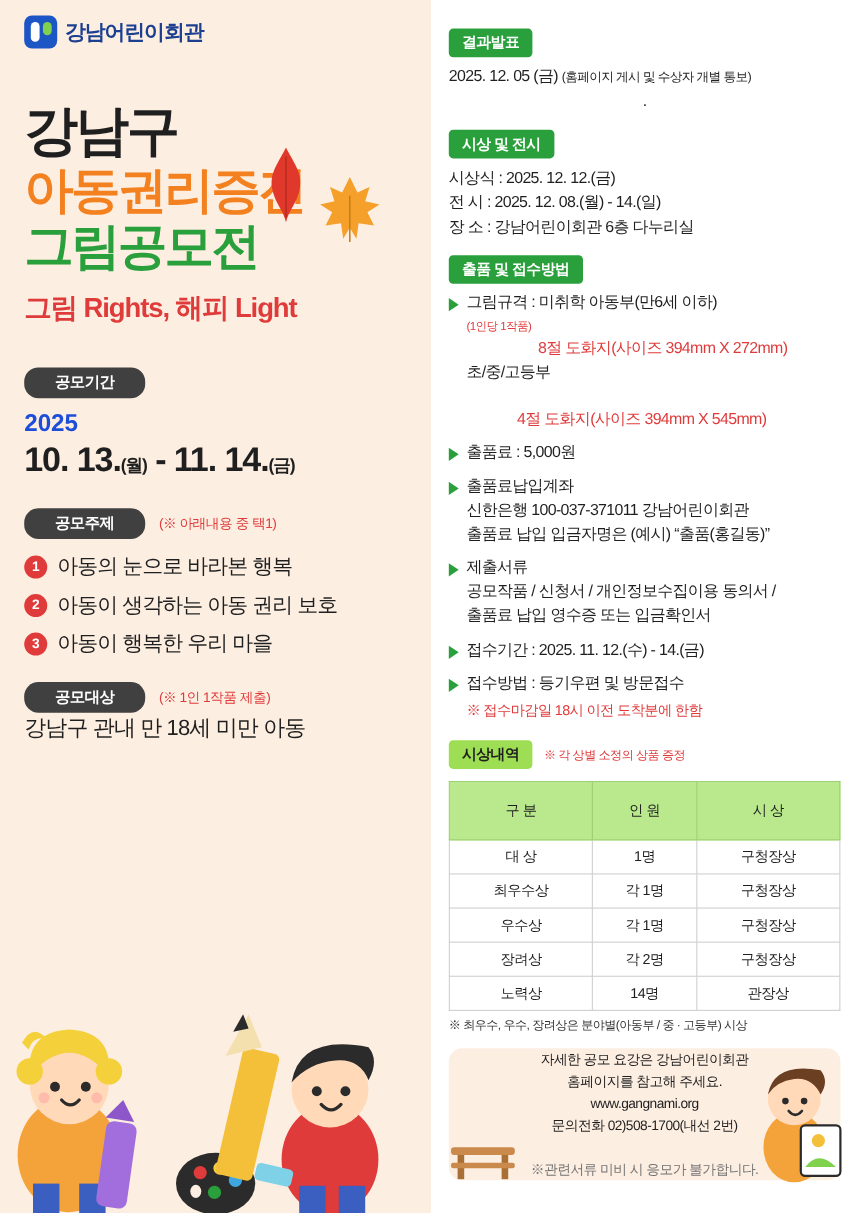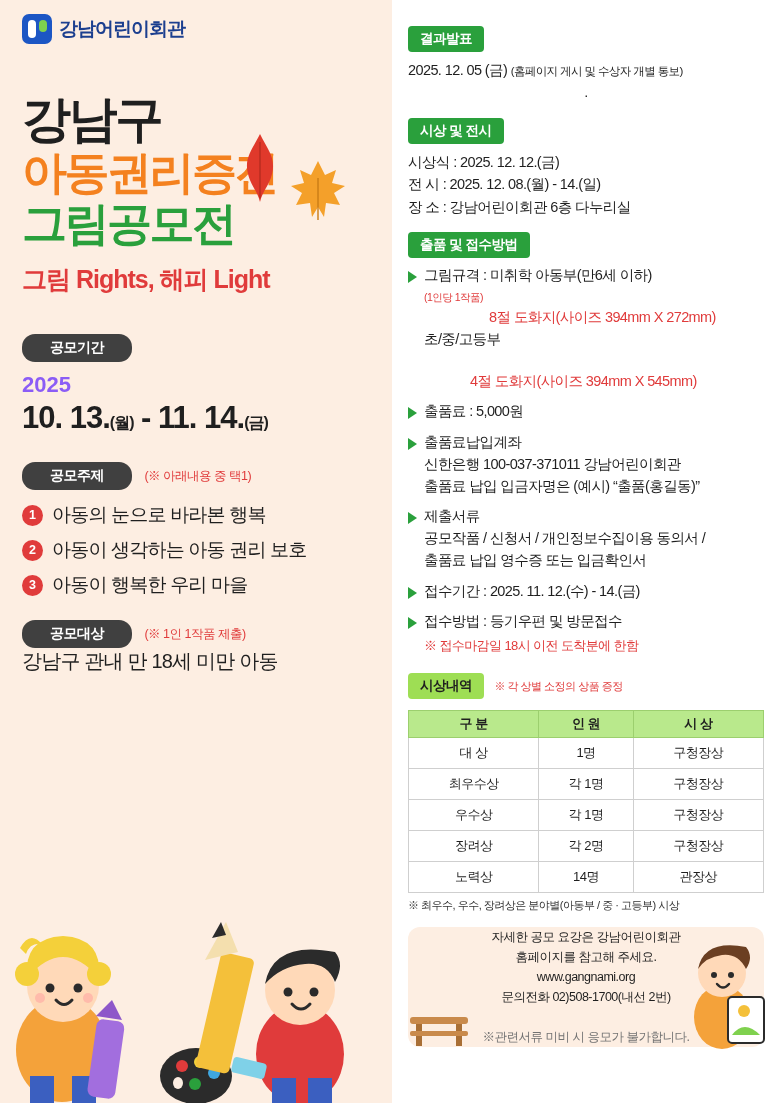--- a/index.html
+++ b/index.html
@@ -62,21 +62,21 @@
     background: #404040; color: #fff;
     font-size: 14px; font-weight: bold;
     padding: 5px 28px; border-radius: 13px;
     letter-spacing: -0.5px;
   }
   .chip-note {
     font-size: 12.5px; color: #e03b3b; margin-left: 8px; letter-spacing: -0.5px;
   }
 
   .sec { margin-top: 22px; }
-  .year { font-size: 22px; font-weight: bold; color: #8b5cf6; margin-top: 10px; }
+  .year { font-size: 22px; font-weight: bold; color: #1d4ed8; margin-top: 10px; }
   .daterange {
     font-size: 31px; font-weight: bold; color: #1f1f1f; letter-spacing: -1px;
     margin-top: 2px;
   }
   .daterange .sm { font-size: 16px; }
 
   .themes { margin-top: 12px; }
   .theme-item { display: flex; align-items: center; gap: 9px; margin-bottom: 9px; }
   .num {
     width: 21px; height: 21px; border-radius: 50%;
@@ -125,22 +125,22 @@
   .bul-body { font-size: 14.5px; color: #1f1f1f; letter-spacing: -0.6px; line-height: 1.5; }
   .tiny-red { font-size: 10.5px; color: #e03b3b; letter-spacing: -0.5px; }
   .red { color: #e03b3b; margin-top: 20px; }
   .note-red { font-size: 13px; color: #e03b3b; letter-spacing: -0.6px; margin-left: 16px; }
 
   table.prizes {
     width: 100%; border-collapse: collapse; margin-top: 4px;
     font-size: 13px;
   }
   table.prizes th {
-    background: #b9e98c; border: 1px solid #9ccf6e; padding: 4px 2px;
-    font-weight: bold; color: #1f1f1f; letter-spacing: -0.5px;
+    background: #b9e98c; border: 1px solid #9ccf6e; padding: 17px 2px;
+    font-weight: normal; color: #1f1f1f; letter-spacing: -0.5px;
   }
   table.prizes td {
     border: 1px solid #cfcfcf; padding: 6px 2px; text-align: center;
     color: #1f1f1f; letter-spacing: -0.5px;
   }
   .table-foot { font-size: 11px; color: #333; margin-top: 5px; letter-spacing: -0.5px; }
 
   .info-box {
     margin-top: 12px;
     background: #fdeee2; border-radius: 12px;

